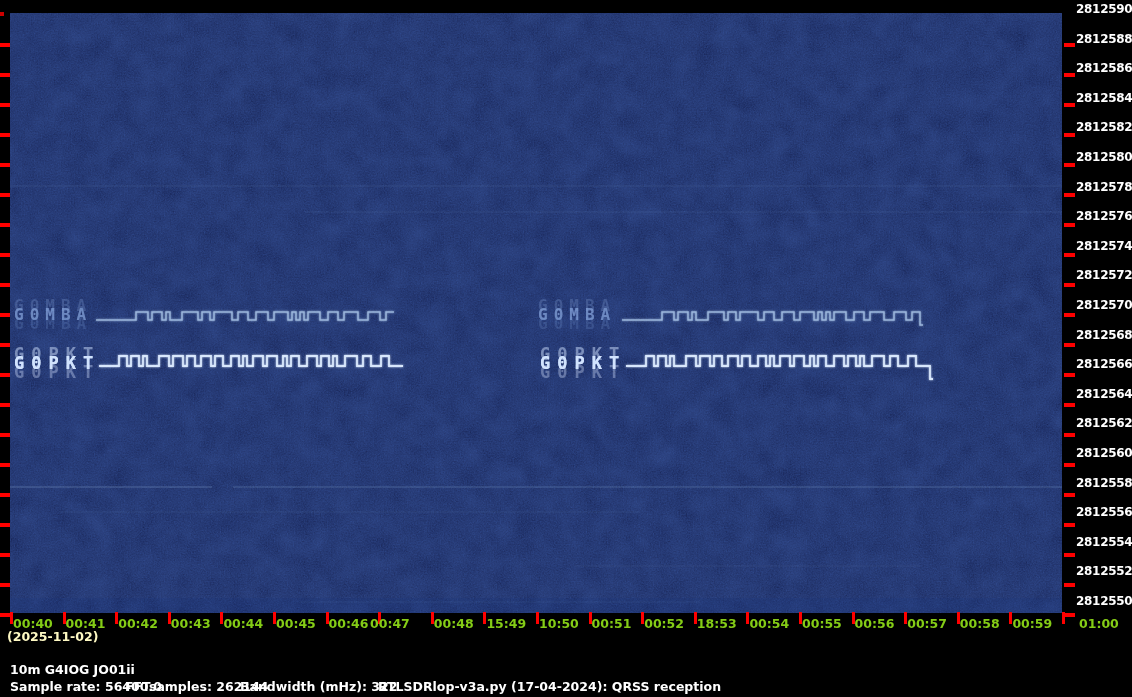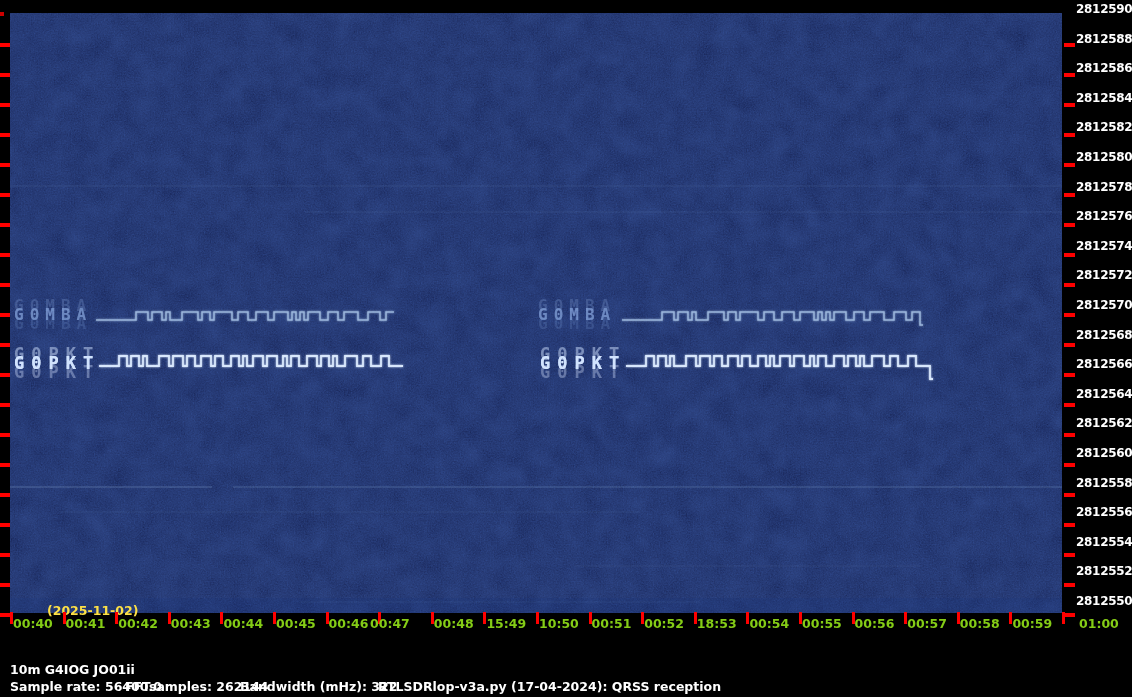--- a/index.html
+++ b/index.html
@@ -7,21 +7,21 @@
           font-family:"DejaVu Sans",sans-serif;font-weight:bold;}
   .waterfall{position:absolute;left:10px;top:13px;width:1052px;height:600px;background:#050827;}
   #wf{position:absolute;left:0;top:0;width:100%;height:100%;display:block;}
   .freq-label{position:absolute;left:1076px;height:14px;line-height:14px;color:#fff;
               font-size:12px;letter-spacing:-0.3px;white-space:nowrap;}
   .tick-left{position:absolute;left:0;width:10px;height:4px;background:#f00;}
   .tick-corner{position:absolute;left:0;width:4px;height:4px;background:#c00;}
   .tick-right{position:absolute;left:1064px;width:11px;height:4px;background:#f00;}
   .tick-time{position:absolute;top:612px;width:3px;height:12px;background:#f00;}
   .time-label{position:absolute;top:616px;color:#84cc16;font-size:12.5px;white-space:nowrap;}
-  .date-label{position:absolute;left:7px;top:603px;color:#fde047;font-size:12.5px;margin-left:40px;}
+  .date-label{position:absolute;left:7px;top:629px;color:#fef9c3;font-size:12.5px;}
   .station-label{position:absolute;left:10px;top:662px;color:#fff;font-size:12.5px;}
   .status-item{position:absolute;top:679px;color:#fff;font-size:12.5px;white-space:nowrap;}
   .pos-st1{left:10px;} .pos-st2{left:125px;} .pos-st3{left:240px;} .pos-st4{left:378px;}
   
   .sig-text{font-family:"DejaVu Sans Mono",monospace;font-weight:bold;}
   .sig-text-faint{fill:#7e9bd4;}
   .sig-text-bright{fill:#d2e4ff;}
   .trace-faint{stroke:#aac6ea;fill:none;stroke-width:1.5;stroke-opacity:0.8;}
   .trace-bright{stroke:#dcebff;fill:none;stroke-width:1.8;stroke-opacity:0.95;}
   .streak{stroke:#a8c8f0;stroke-width:1.2;}

